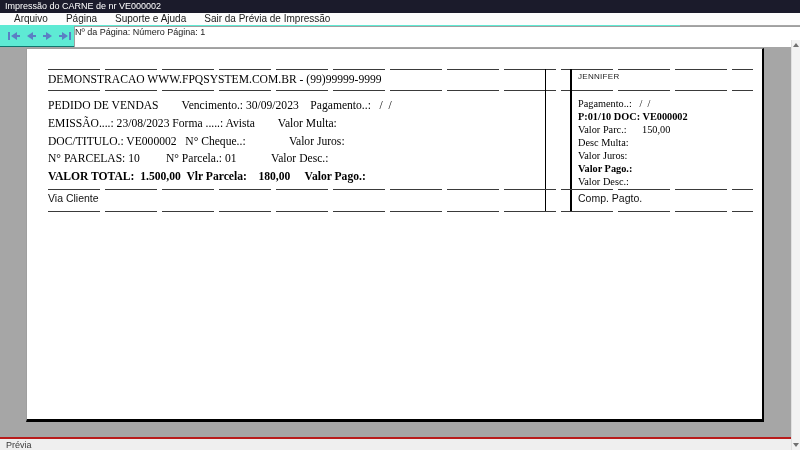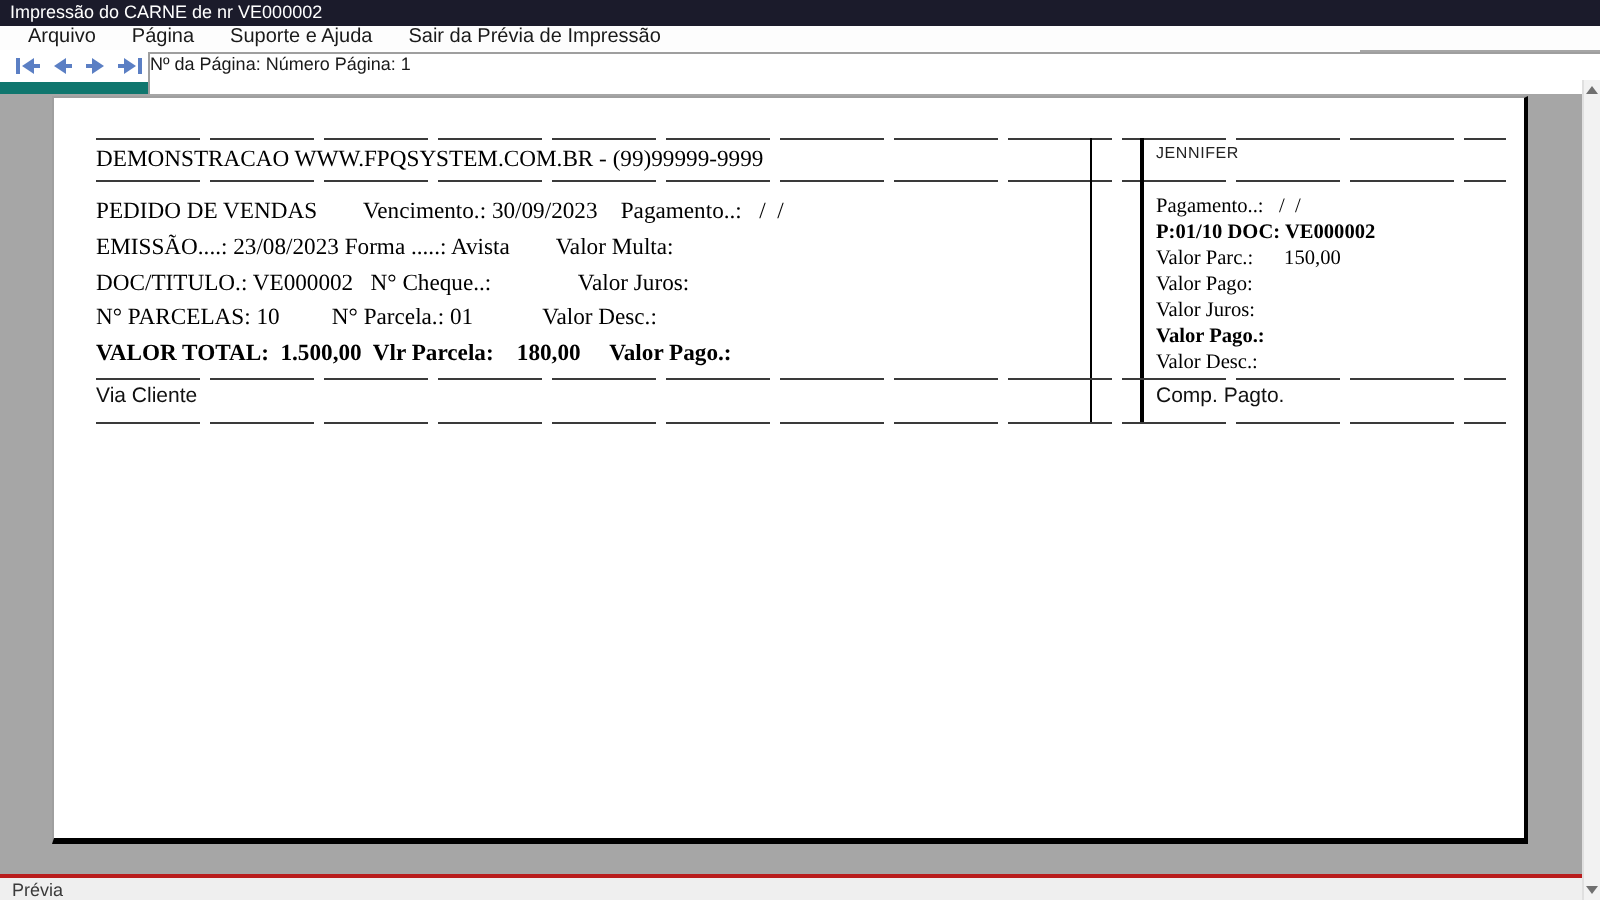--- a/index.html
+++ b/index.html
@@ -7,21 +7,21 @@
   .app { position:relative; width:800px; height:450px; }
 
   
   .titlebar { position:absolute; top:0; left:0; width:800px; height:16px; background:#1b1b2b; color:#fff; font-size:9px; line-height:13px; padding-left:5px; }
 
   
   .menubar { position:absolute; top:13px; left:0; width:800px; height:12px; background:#fdfdfd; font-size:10px; color:#1a1a1a; display:flex; align-items:center; padding-left:5px; }
   .menu-item { padding:0 9px; height:12px; line-height:12px; cursor:default; }
 
   
-  .toolbar { position:absolute; top:25px; left:0; width:680px; height:22px; background:#ffffff; border-bottom:6px solid #0f766e; display:flex; align-items:center; padding-left:5px; }
+  .toolbar { position:absolute; top:25px; left:0; width:680px; height:22px; background:#5eead4; border-bottom:1px solid #0f766e; display:flex; align-items:center; padding-left:5px; }
   .tbtn { width:17px; height:17px; border:none; background:transparent; display:flex; align-items:center; justify-content:center; padding:0; }
   .tsep { width:1px; height:15px; background:#d9d9d9; margin:0 4px; }
   .combo { margin-left:24px; width:27px; height:14px; background:#fff; border:1px solid #8a8a8a; display:flex; align-items:center; font-size:9px; }
   .combo-val { flex:1; padding-left:4px; line-height:12px; }
   .combo-arrow { width:9px; height:100%; display:flex; align-items:center; justify-content:center; }
   .combo-arrow i { width:0; height:0; border-left:3px solid transparent; border-right:3px solid transparent; border-top:3px solid #555; }
   .tlabel { font-size:9px; color:#1a1a1a; margin-left:6px; }
   .tlabel.page { margin-left:48px; }
 
   
@@ -167,21 +167,21 @@
           <div class="mono">DOC/TITULO.: VE000002   N° Cheque..:               Valor Juros:</div>
           <div class="mono">N° PARCELAS: 10         N° Parcela.: 01            Valor Desc.:</div>
           <div class="mono bold">VALOR TOTAL:  1.500,00  Vlr Parcela:    180,00     Valor Pago.:</div>
         </div>
 
         <div class="stub-title">JENNIFER</div>
         <div class="right-lines">
           <div class="mono">Pagamento..:   /  /</div>
           <div class="mono bold">P:01/10 DOC: VE000002</div>
           <div class="mono">Valor Parc.:      150,00</div>
-          <div class="mono">Valor Pago:</div>
+          <div class="mono">Desc Multa:</div>
           <div class="mono">Valor Juros:</div>
           <div class="mono bold">Valor Pago.:</div>
           <div class="mono">Valor Desc.:</div>
         </div>
 
         <div class="hline" style="top:140px"></div>
         <div class="footer-txt l">Via Cliente</div>
         <div class="footer-txt r">Comp. Pagto.</div>
         <div class="hline" style="top:162px"></div>
       </div>

